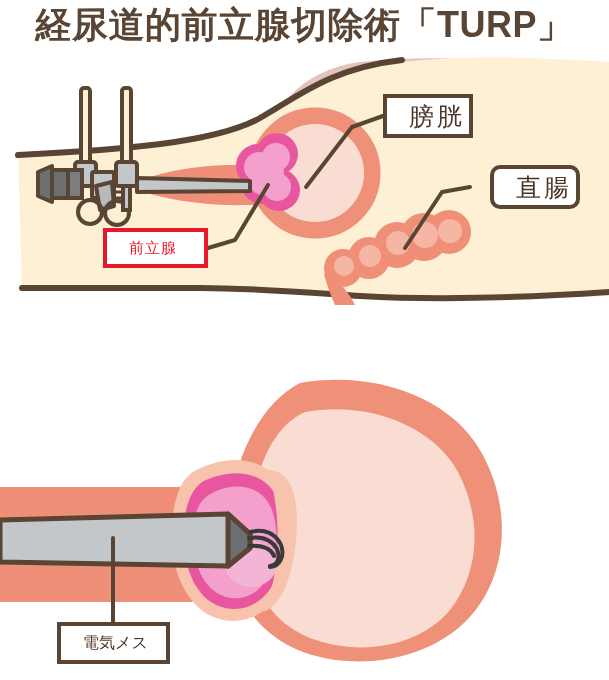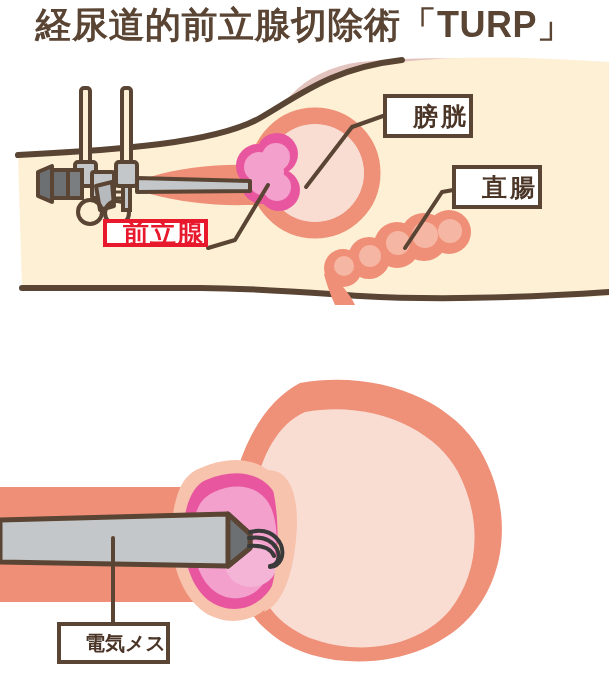--- a/index.html
+++ b/index.html
@@ -11,29 +11,29 @@
   #stage{position:relative;width:609px;height:680px;}
   #title{
     position:absolute;left:0;top:2px;width:609px;height:46px;
     display:flex;align-items:center;justify-content:center;
     font-size:36px;font-weight:bold;color:#5a4433;
     letter-spacing:0.5px;white-space:nowrap;
   }
   svg.layer{position:absolute;left:0;top:0;width:609px;height:680px;}
   .lbl{
     position:absolute;box-sizing:border-box;
-    display:flex;align-items:center;justify-content:flex-end;
-    background:#ffffff;font-weight:bold;white-space:nowrap;
+    display:flex;align-items:center;justify-content:flex-start;
+    background:#ffffff;font-weight:normal;white-space:nowrap;padding-left:22px;
   }
   .lbl-brown{border:4px solid #5a4433;color:#4a3527;}
   .lbl-red{border:4px solid #e8192c;color:#e8192c;}
   #lbl-bladder{left:383px;top:94px;width:90px;height:44px;font-size:25px;letter-spacing:3px;}
-  #lbl-rectum{left:452px;top:165px;width:90px;height:44px;font-size:25px;letter-spacing:3px;}
-  #lbl-prostate{left:103px;top:219px;width:105px;height:28px;font-size:26px;letter-spacing:1px;}
-  #lbl-knife{left:57px;top:622px;width:113px;height:42px;font-size:20px;letter-spacing:0px;}
+  #lbl-rectum{left:490px;top:165px;width:90px;height:44px;font-size:25px;letter-spacing:3px;border-radius:10px;}
+  #lbl-prostate{left:103px;top:228px;width:105px;height:40px;font-size:15px;letter-spacing:1px;}
+  #lbl-knife{left:57px;top:622px;width:113px;height:42px;font-size:16px;letter-spacing:0px;}
 </style>
 </head>
 <body>
 
 <div id="stage">
 
   <div id="title">経尿道的前立腺切除術「TURP」</div>
 
   <svg class="layer" viewBox="0 0 609 680">
 

